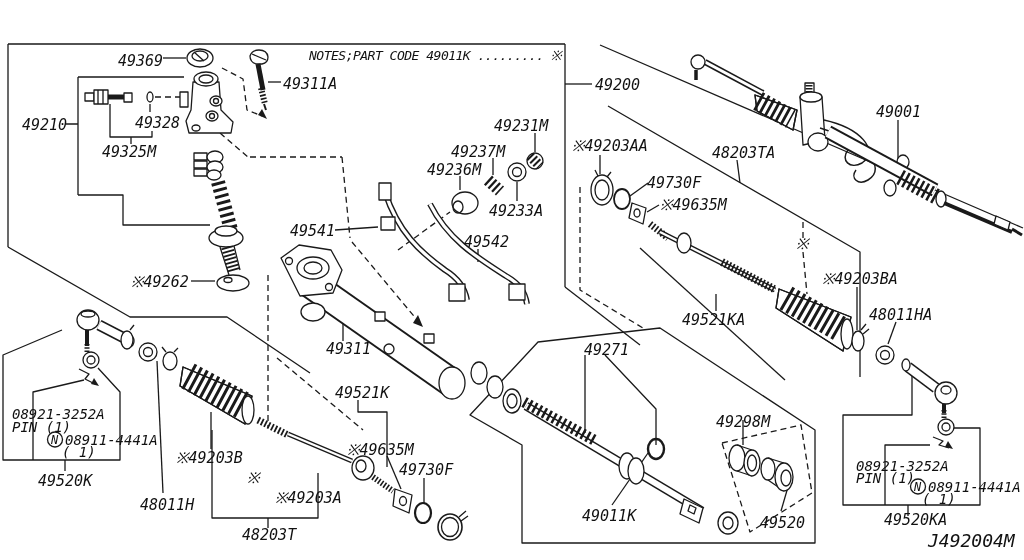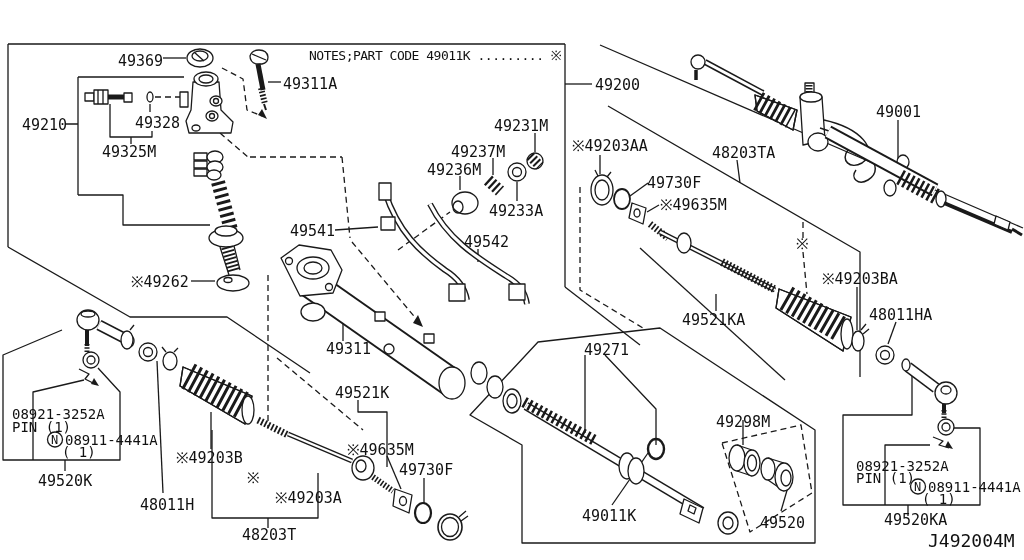--- a/index.html
+++ b/index.html
@@ -1,16 +1,16 @@
 <!DOCTYPE html>
 <html><head>
 <meta charset="utf-8">
 <style>
   html,body{margin:0;padding:0;background:#fff;}
-  .stage{position:relative;width:1024px;height:560px;background:#fff;overflow:hidden;}
+  .stage{position:relative;width:1024px;height:560px;background:#fff;overflow:hidden;font-style:italic;}
   svg{display:block;}
   svg *{stroke-linejoin:round;}
   .s{stroke:#1a1a1a;fill:none;stroke-width:1.3;}
   .f{stroke:#1a1a1a;fill:#ffffff;stroke-width:1.3;}
   .k{fill:#1a1a1a;stroke:none;}
   .dash{stroke-dasharray:6 4;}
   .lbl{font-family:"DejaVu Sans Mono","Liberation Mono",monospace;fill:#111;}
 </style>
 </head>
 <body>

